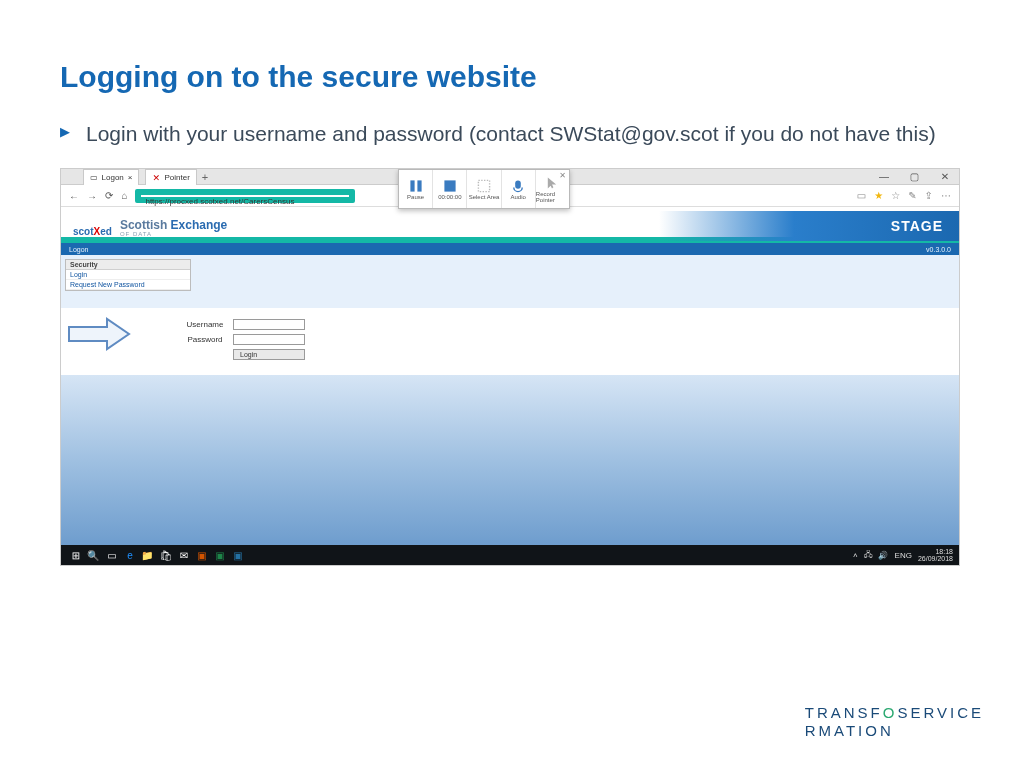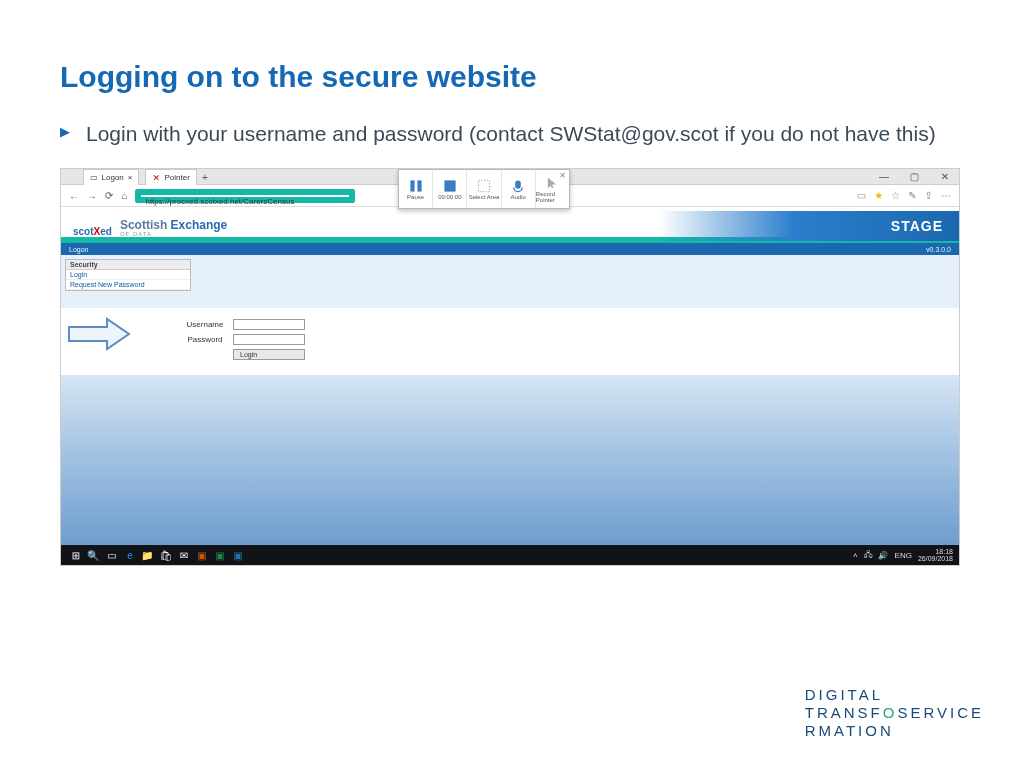--- a/index.html
+++ b/index.html
@@ -213,16 +213,15 @@
         <div class="time">
           <div>18:18</div>
           <div>26/09/2018</div>
         </div>
       </div>
     </div>
   </div>
 </div>
 
 <div class="footer-logo">
-  <div><span>DIGIT</span><span>A</span><span>L</span></div>
   <div class="l2"><span>TRANSF</span><span class="oc">O</span><span>SERVICE</span></div>
   <div>RMATION</div>
 </div>
 
 </body></html>

